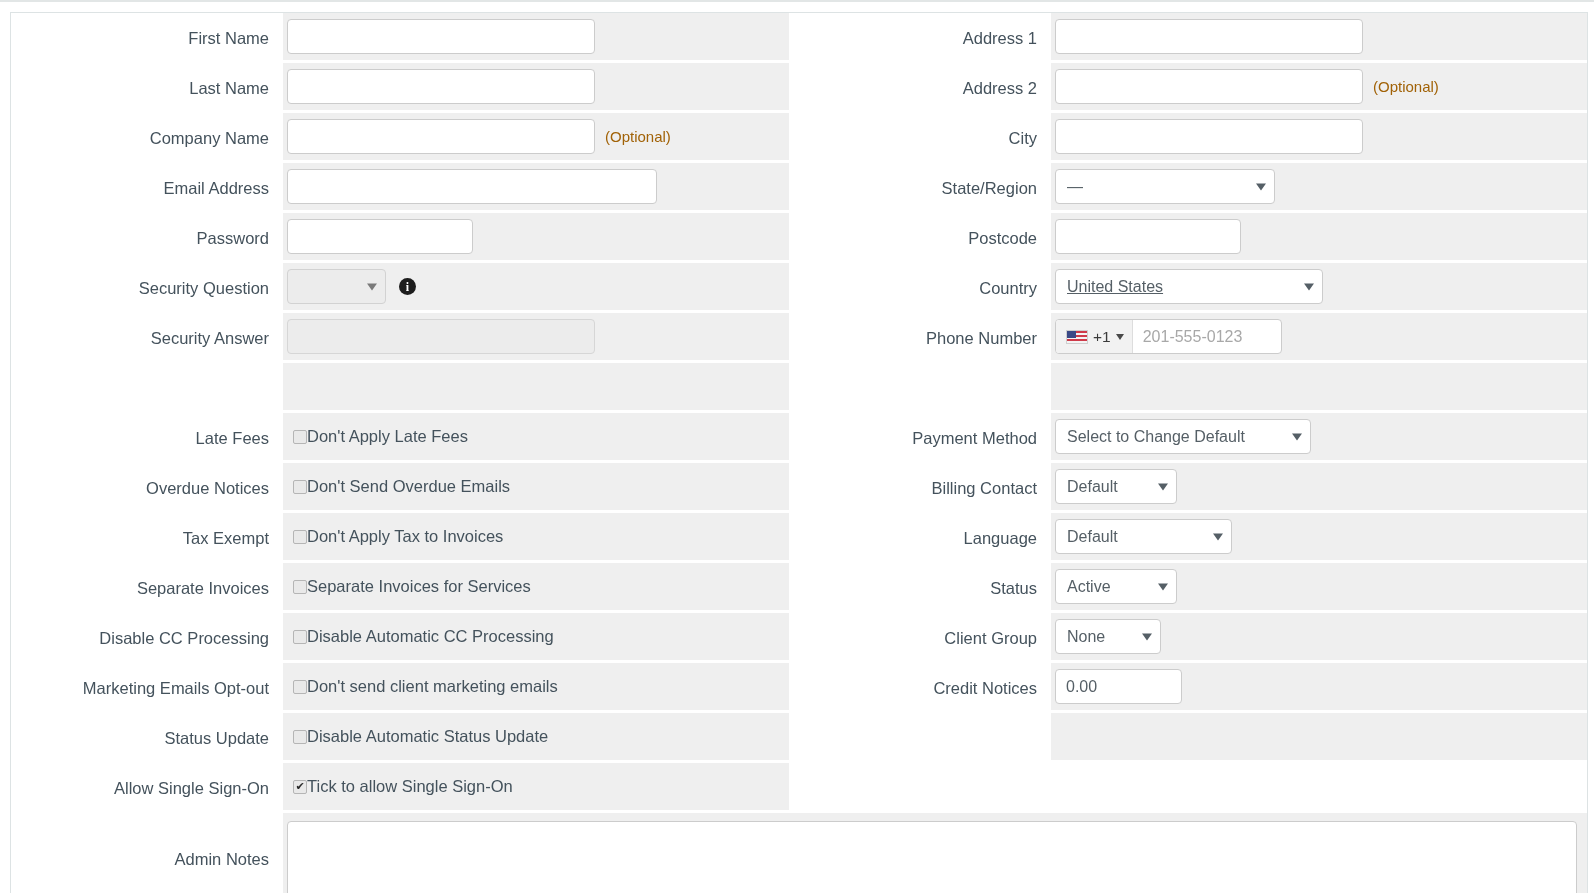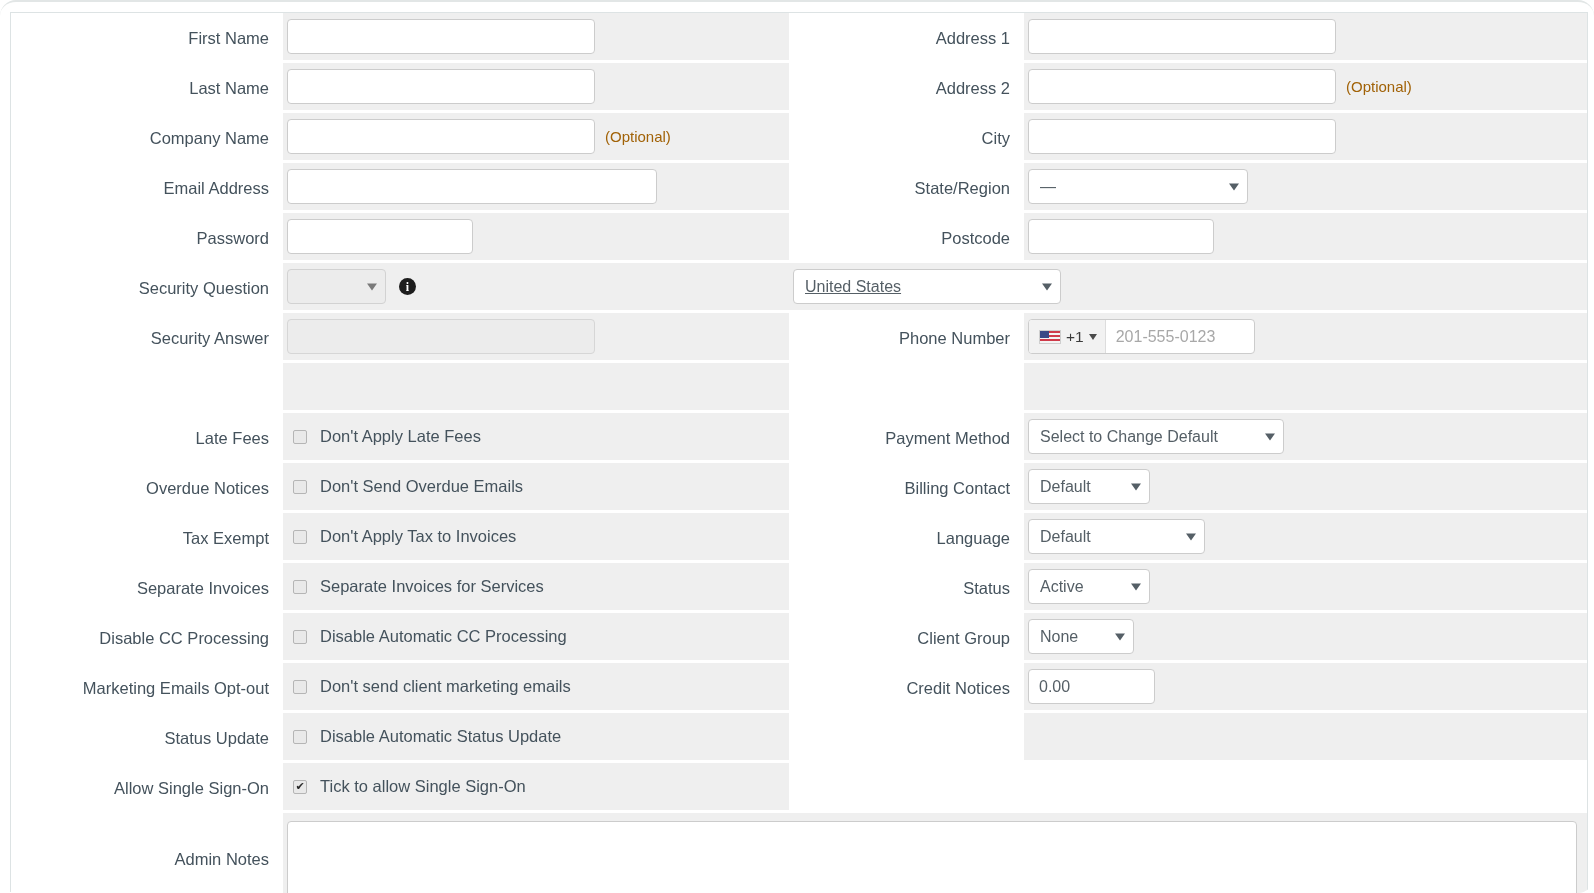--- a/index.html
+++ b/index.html
@@ -9,21 +9,20 @@
     background: #ffffff;
     font-family: "Liberation Sans", sans-serif;
     overflow: hidden;
   }
   .page {
     position: relative;
     width: 1594px; height: 893px;
     background: #ffffff;
     border-top: 2px solid #e2e6e6;
     overflow: hidden;
-    border-radius: 16px;
   }
   .panel {
     position: absolute;
     left: 10px; top: 10px;
     width: 1578px;
     height: 900px;
     border: 1px solid #dde3e4;
     border-bottom: none;
     background: #ffffff;
   }
@@ -48,21 +47,21 @@
     background: #ffffff;
     display: flex;
     align-items: center;
     justify-content: flex-end;
     padding-right: 14px;
     font-size: 16.5px;
     color: #44525c;
     white-space: nowrap;
   }
   .col.left  .lbl { width: 272px; }
-  .col.right .lbl { width: 235px; }
+  .col.right .lbl { width: 262px; }
 
   .row .fld {
     background: #efefef;
     display: flex;
     align-items: center;
     padding-left: 4px;
     border-bottom: 3px solid #ffffff;
     flex: 1;
   }
   .row.spacer .fld { border-bottom: 3px solid #ffffff; }
@@ -201,21 +200,21 @@
     background: transparent;
     width: 148px;
     font-size: 16px;
     color: #555f66;
     padding: 0 10px;
     font-family: "Liberation Sans", sans-serif;
   }
   .phone .pnum::placeholder { color: #a8a8a8; }
 
   
-  .chkwrap { display: flex; align-items: center; gap: 13px; padding-left: 6px; }
+  .chkwrap { display: flex; align-items: center; gap: 0; padding-left: 6px; }
   .chk {
     width: 14px; height: 14px;
     border: 1px solid #b5b5b5;
     border-radius: 2px;
     background: #e9e9e9;
     display: inline-flex;
     align-items: center;
     justify-content: center;
     font-size: 11px;
     color: #2b2b2b;
@@ -427,20 +426,21 @@
               </div>
             </div>
           </div>
           <div class="row">
             <div class="lbl">Postcode</div>
             <div class="fld">
               <input type="text" class="inp w-md" value="" style="">
             </div>
           </div>
           <div class="row">
+            <div class="lbl">Country</div>
             <div class="fld">
               <div class="sel sel-country">
                 <span>United States</span>
                 <span class="caret"></span>
               </div>
             </div>
           </div>
           <div class="row">
             <div class="lbl">Phone Number</div>
             <div class="fld">

